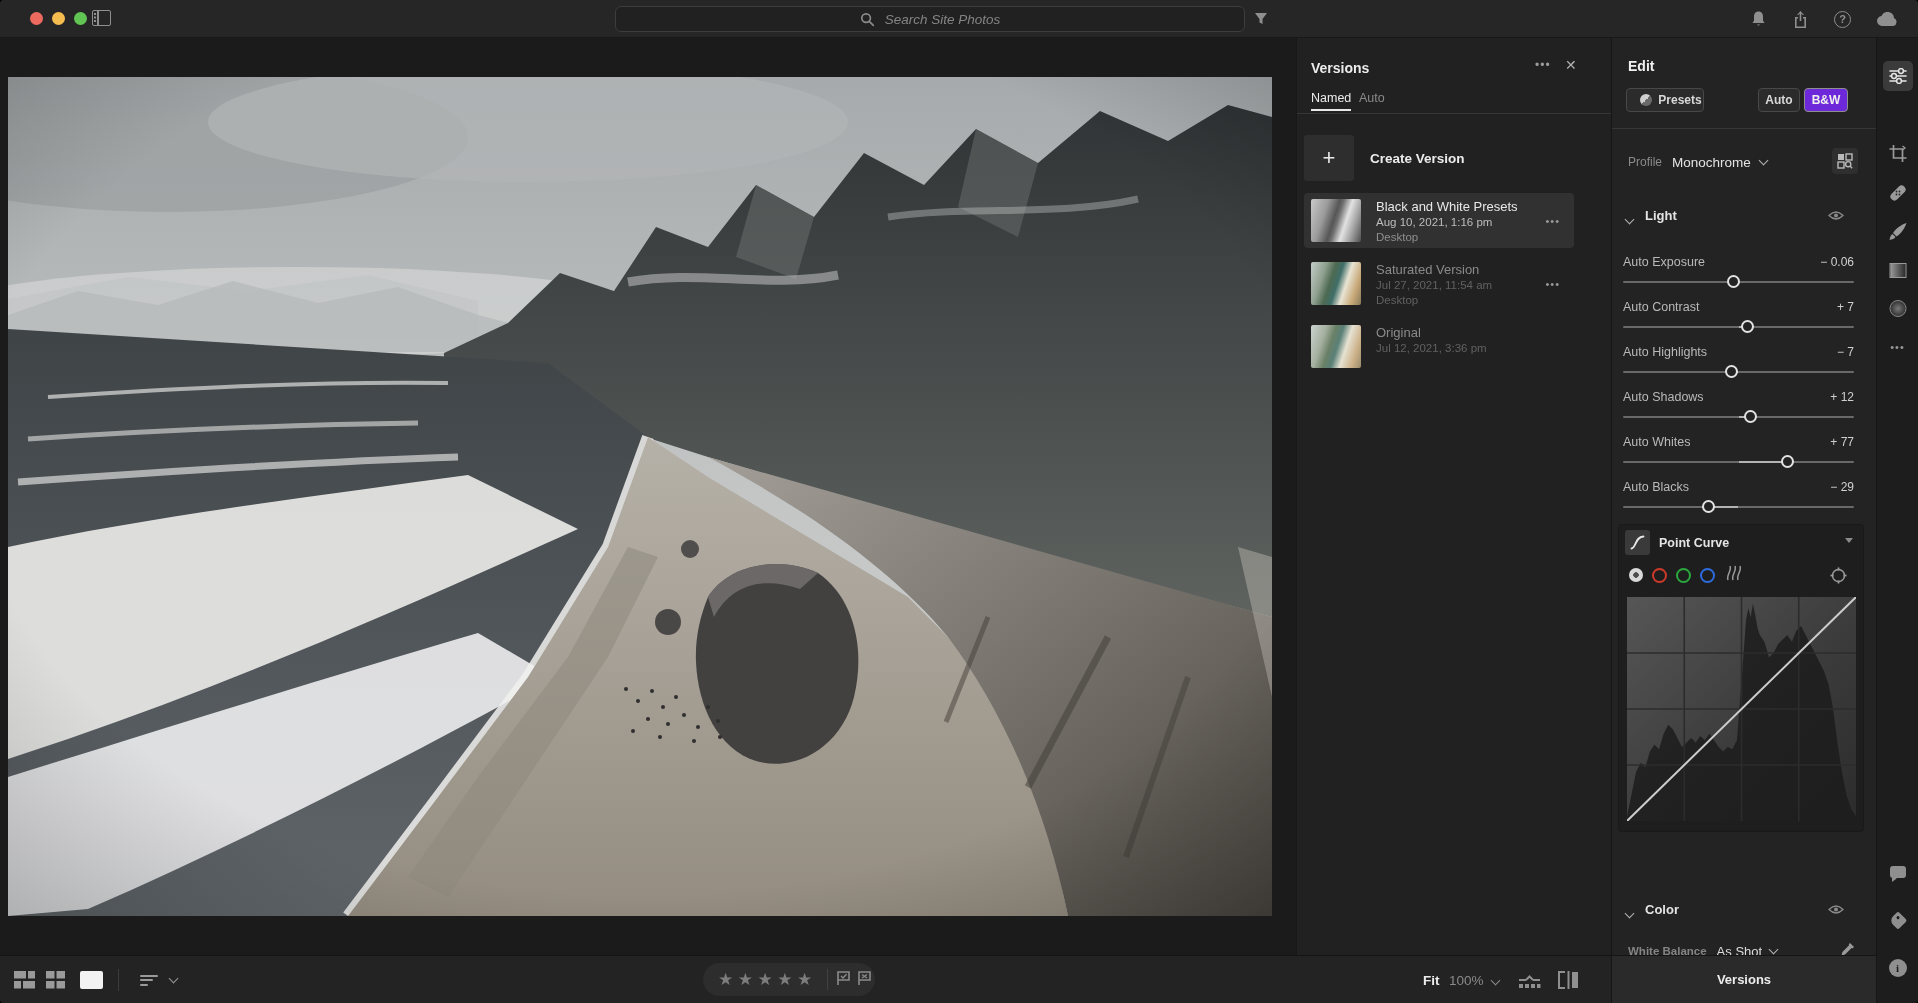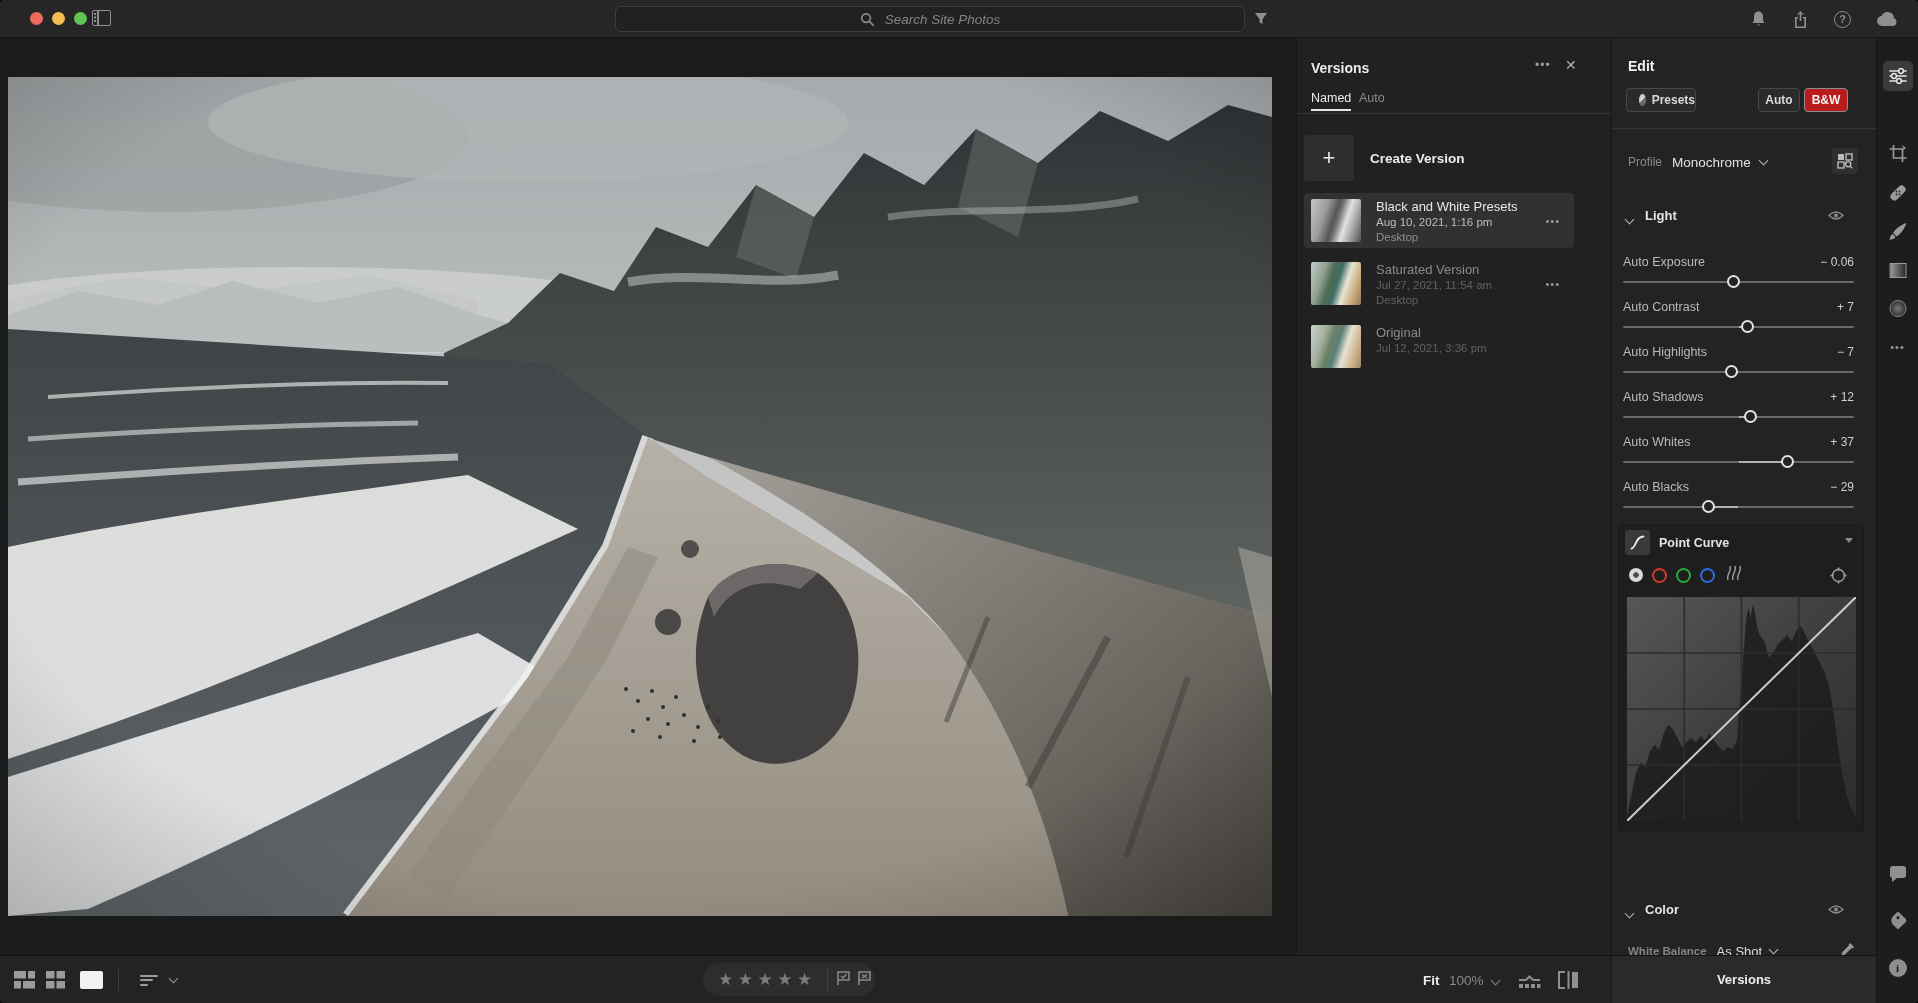--- a/index.html
+++ b/index.html
@@ -61,23 +61,23 @@
   .vrow.sel .v-title { color:#e8e8e8; } .vrow.sel .v-date { color:#bdbdbd; } .vrow.sel .v-dev { color:#8f8f8f; }
   .vrow.dim .v-title { color:#8a8a8a; } .vrow.dim .v-date { color:#616161;text-align:center; } .vrow.dim .v-dev { color:#616161; }
   .vrow .v-more { position:absolute; right:14px; top:22px; font-size:11px; letter-spacing:1px; color:#9a9a9a; }
 
   
   .edit-panel { position:absolute; left:1611px; top:38px; width:265px; height:917px;
     background:#232323; border-left:1px solid #161616; overflow:hidden; }
   .ep-title { position:absolute; left:16px; top:20px; font-size:14px; font-weight:bold; color:#f0f0f0; }
   .btn { position:absolute; height:24px; border-radius:4px; background:#2b2b2b; border:1px solid #484848;
     color:#d8d8d8; font-size:12px; font-weight:bold; display:flex; align-items:center; justify-content:center; cursor:pointer; }
-  .btn-presets { left:14px; top:50px; width:70px; gap:6px;padding-left:12px; }
+  .btn-presets { left:14px; top:50px; width:78px; gap:6px;padding-left:12px; }
   .btn-auto { left:146px; top:50px; width:42px; }
-  .btn-bw { left:192px; top:50px; width:44px; background:#b91c1c; border-color:#8e8e8e; color:#f0f0f0; }
+  .btn-bw { left:192px; top:50px; width:44px; background:#6d28d9; border-color:#8e8e8e; color:#f0f0f0; }
   .preset-circle { width:12px; height:12px; border-radius:50%; background:linear-gradient(135deg,#cfcfcf 50%,#6a6a6a 50%); }
   .ep-div { position:absolute; left:0; right:0; top:90px; height:1px; background:#363636; }
   .profile-row { position:absolute; left:16px; top:112px; right:14px; height:24px; display:flex; align-items:center; }
   .profile-label { color:#8a8a8a; font-size:12px; margin-right:10px; }
   .profile-value { color:#e2e2e2; font-size:13.5px; margin-right:9px; cursor:pointer; }
   .browse-btn { position:absolute; right:4px; top:-2px; width:26px; height:26px; background:#2f2f2f;
     border-radius:4px; display:flex; align-items:center; justify-content:center; cursor:pointer; }
   .sec-head { position:absolute; left:14px; right:14px; height:18px; display:flex; align-items:flex-end; cursor:pointer; }
   .sec-title { font-size:13px; font-weight:bold; color:#e4e4e4; margin-left:12px; }
   .chev-d { width:7px; height:7px; border-right:1.6px solid #b5b5b5; border-bottom:1.6px solid #b5b5b5;
@@ -376,21 +376,21 @@
     <div class="slider" style="top:352px">
       <span class="s-label">Auto Shadows</span>
       <span class="s-value">+ 12</span>
       <div class="s-track">
           <div class="s-fill" style="left: 50%; width: 5%;"></div>
           <div class="s-thumb" style="left: calc(55% - 6.5px);"></div>
         </div>
     </div>
     <div class="slider" style="top:397px">
       <span class="s-label">Auto Whites</span>
-      <span class="s-value">+ 37</span>
+      <span class="s-value">+ 77</span>
       <div class="s-track">
           <div class="s-fill" style="left: 50%; width: 21%;"></div>
           <div class="s-thumb" style="left: calc(71% - 6.5px);"></div>
         </div>
     </div>
     <div class="slider" style="top:442px">
       <span class="s-label">Auto Blacks</span>
       <span class="s-value">− 29</span>
       <div class="s-track">
           <div class="s-fill" style="left: 37%; width: 13%;"></div>

